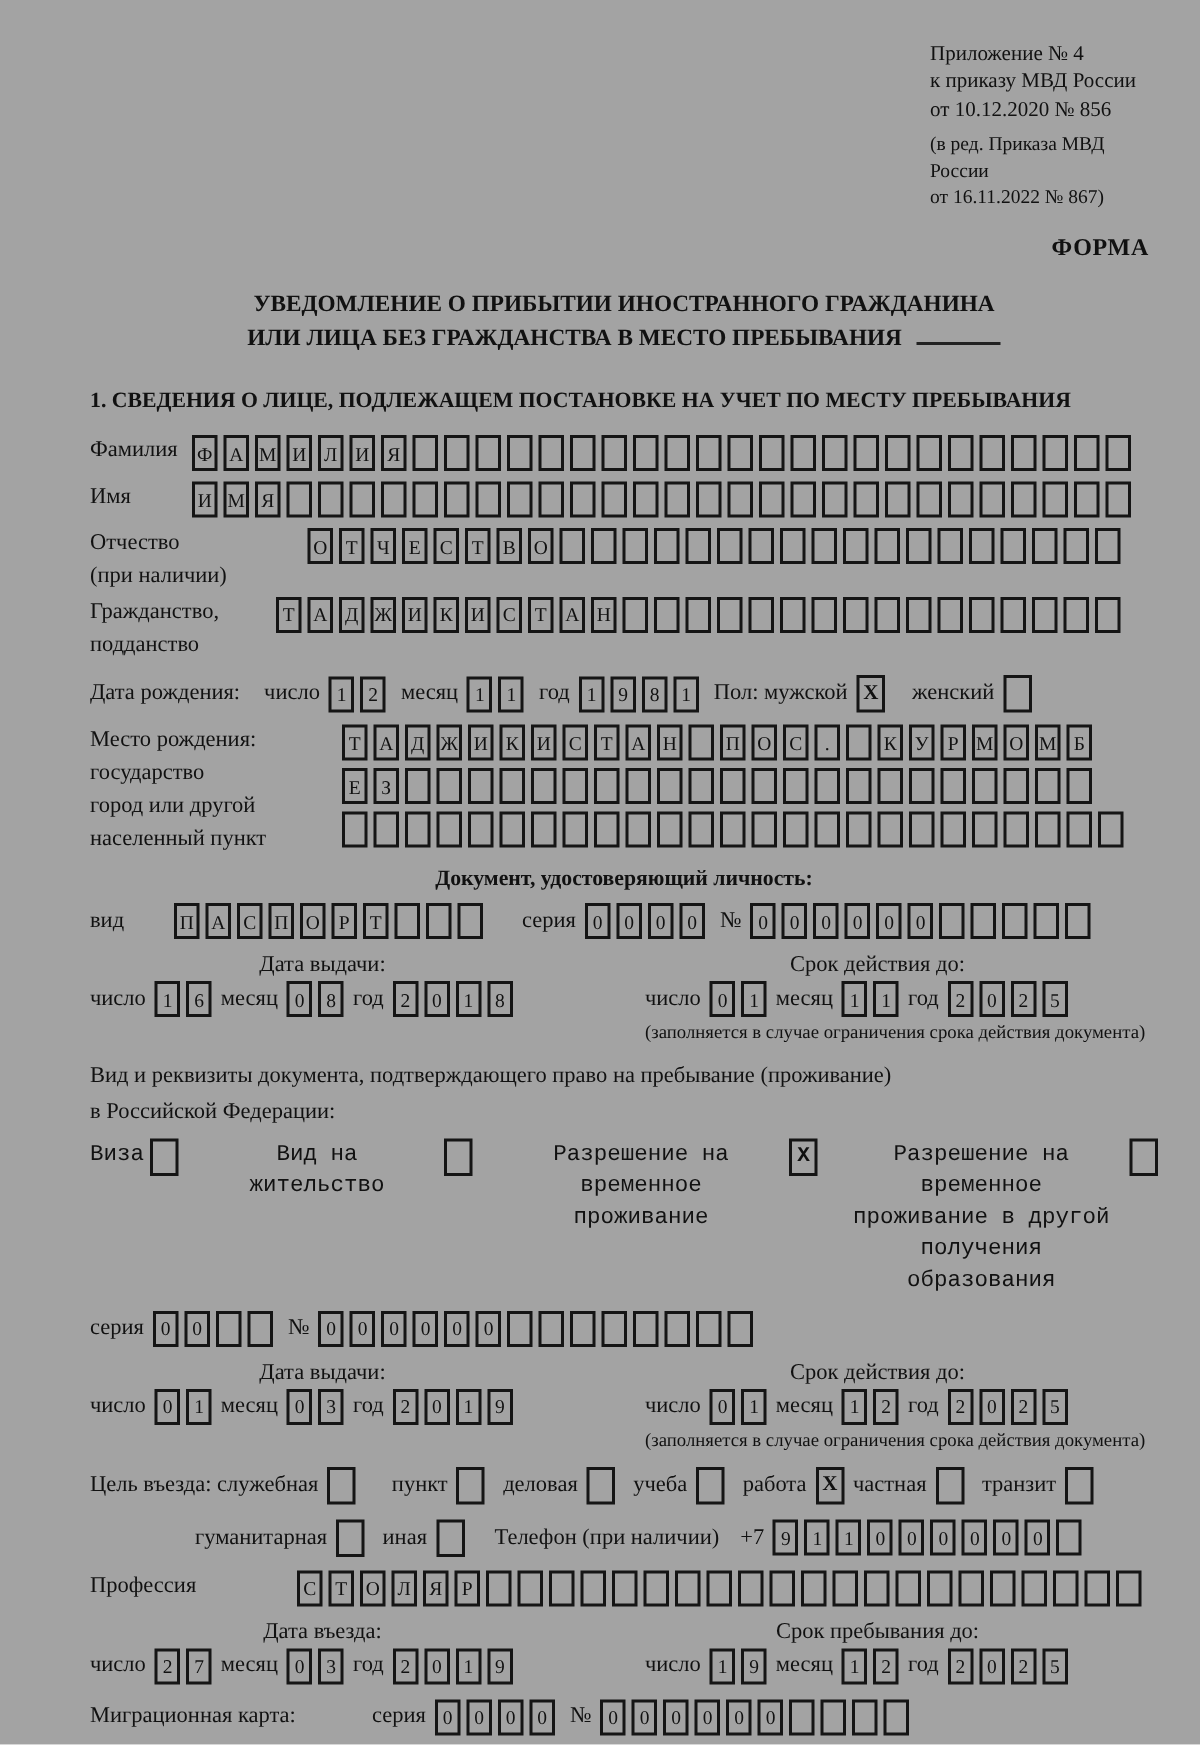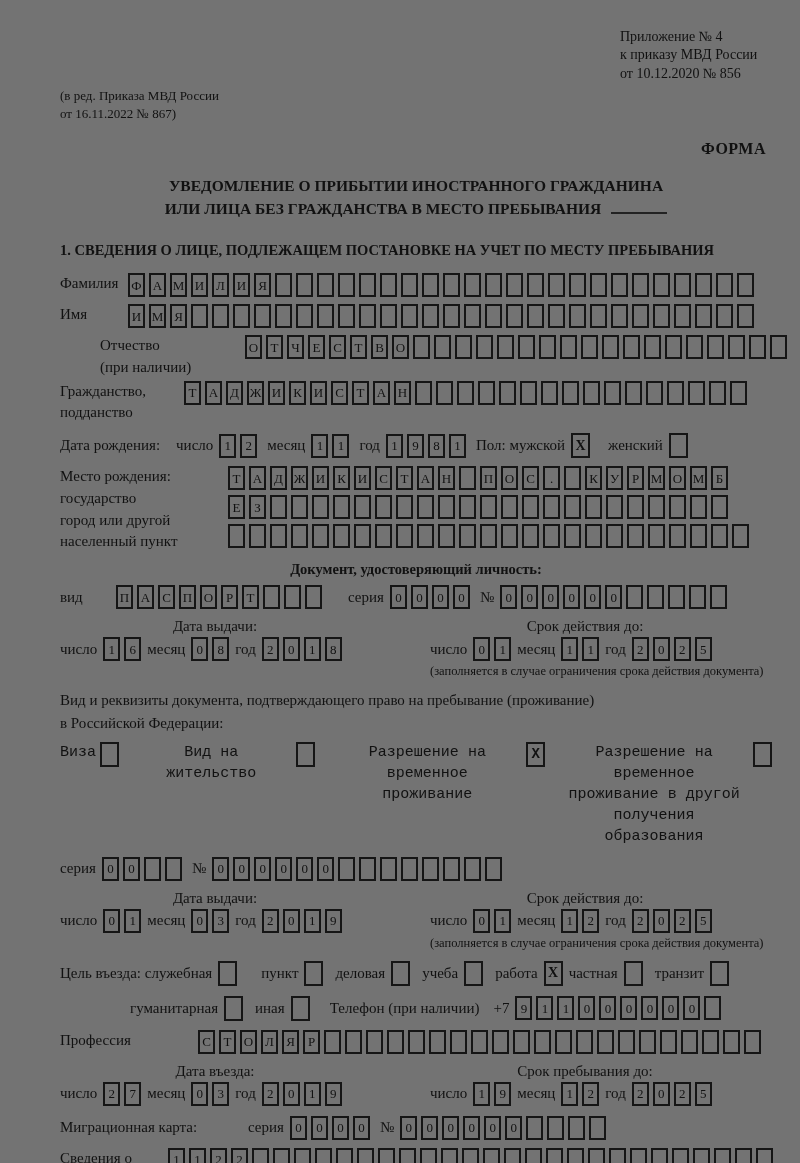--- a/index.html
+++ b/index.html
@@ -1,21 +1,21 @@
 <!DOCTYPE html>
 <html lang="ru"><head>
 <meta charset="utf-8">
 <style>
   html,body{margin:0;padding:0;background:#fff;color:#111;
     font-family:"Liberation Serif","DejaVu Serif",serif;}
-  .page{position:relative;width:800px;height:1163px;background:#737373;
+  .page{position:relative;width:800px;height:1163px;background:#a3a3a3;
     padding:28px 28px 0 60px;box-sizing:border-box;font-size:15px;overflow:hidden;}
   
   .appendix{margin-left:560px;line-height:1.32;font-size:14px;}
-  .appendix-note{line-height:1.32;font-size:13px;margin-top:4px;}
+  .appendix-note{margin-left:560px;line-height:1.32;font-size:13px;margin-top:4px;}
   .forma{margin-top:18px;text-align:right;font-weight:bold;font-size:16px;letter-spacing:.5px;padding-right:6px;}
   
   .title{margin-top:16px;text-align:center;font-weight:bold;font-size:15.5px;line-height:1.5;}
   .blank-line{display:inline-block;width:56px;border-bottom:2px solid #222;height:14px;margin-left:10px;}
   .section-heading{margin-top:22px;font-weight:bold;font-size:14.5px;}
   
   .frow{display:flex;align-items:flex-start;margin-top:7px;}
   .flabel{flex-shrink:0;line-height:1.45;}
   .cells{display:flex;flex-wrap:nowrap;}
   .cell{flex-shrink:0;width:17px;height:24px;margin-right:4px;border:2px solid #151515;
@@ -136,21 +136,21 @@
         <span class="cell"></span>
         <span class="cell"></span>
         <span class="cell"></span>
         <span class="cell"></span>
         <span class="cell"></span>
         <span class="cell"></span>
       </div>
   </div>
 
   <div class="frow">
-    <div class="flabel" style="width:145px;margin-left:40px;">
+    <div class="flabel" style="width:145px;">
       <div>Отчество</div>
       <div>(при наличии)</div>
     </div>
     <div class="cells">
         <span class="cell">О</span>
         <span class="cell">Т</span>
         <span class="cell">Ч</span>
         <span class="cell">Е</span>
         <span class="cell">С</span>
         <span class="cell">Т</span>

